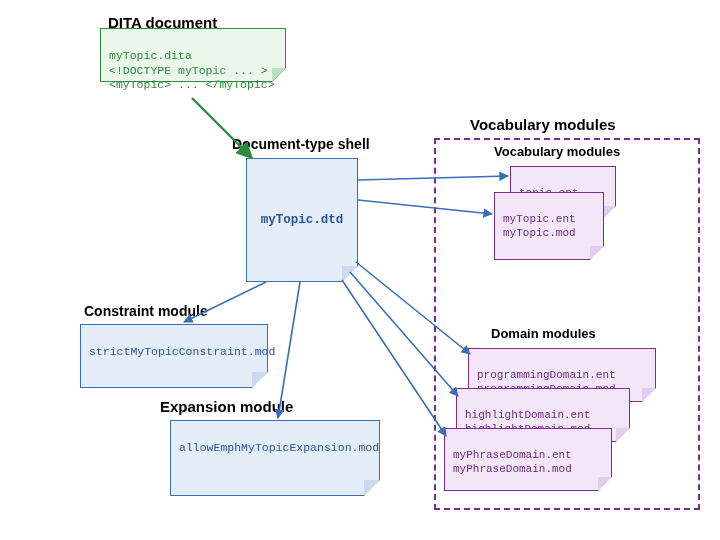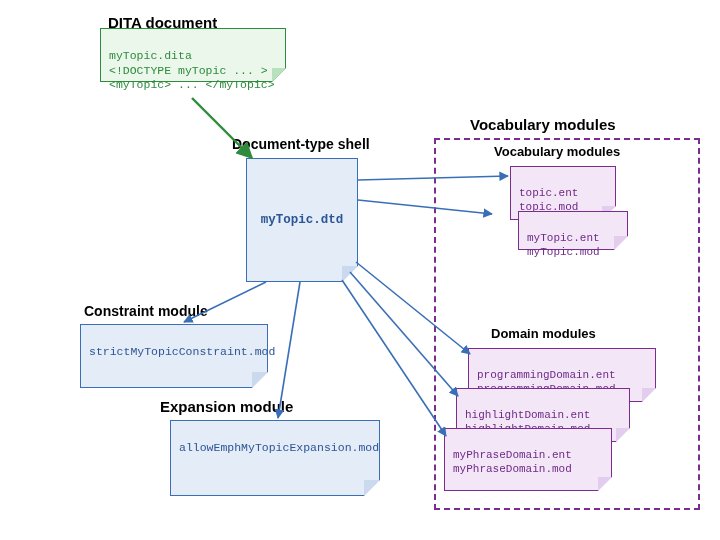--- a/index.html
+++ b/index.html
@@ -167,21 +167,21 @@
     <span class="ear"></span>
   </div>
 
   <div class="vocab-box" style="left:434px; top:138px; width:262px; height:368px;"></div>
 
   <div class="note purple" style="left:510px; top:166px; width:106px; height:54px; font-size:11px;">
 <span>topic.ent</span>
 <span>topic.mod</span>
     <span class="ear"></span>
   </div>
-  <div class="note purple" style="left:494px; top:211px; width:110px; height:39px; font-size:11px;margin-left:24px;">
+  <div class="note purple" style="left:494px; top:192px; width:110px; height:68px; font-size:11px;">
 <span>myTopic.ent</span>
 <span>myTopic.mod</span>
     <span class="ear"></span>
   </div>
 
   <div class="note blue" style="left:80px; top:324px; width:188px; height:64px; font-size:11.5px;">
 <span>strictMyTopicConstraint.mod</span>
     <span class="ear"></span>
   </div>
 

